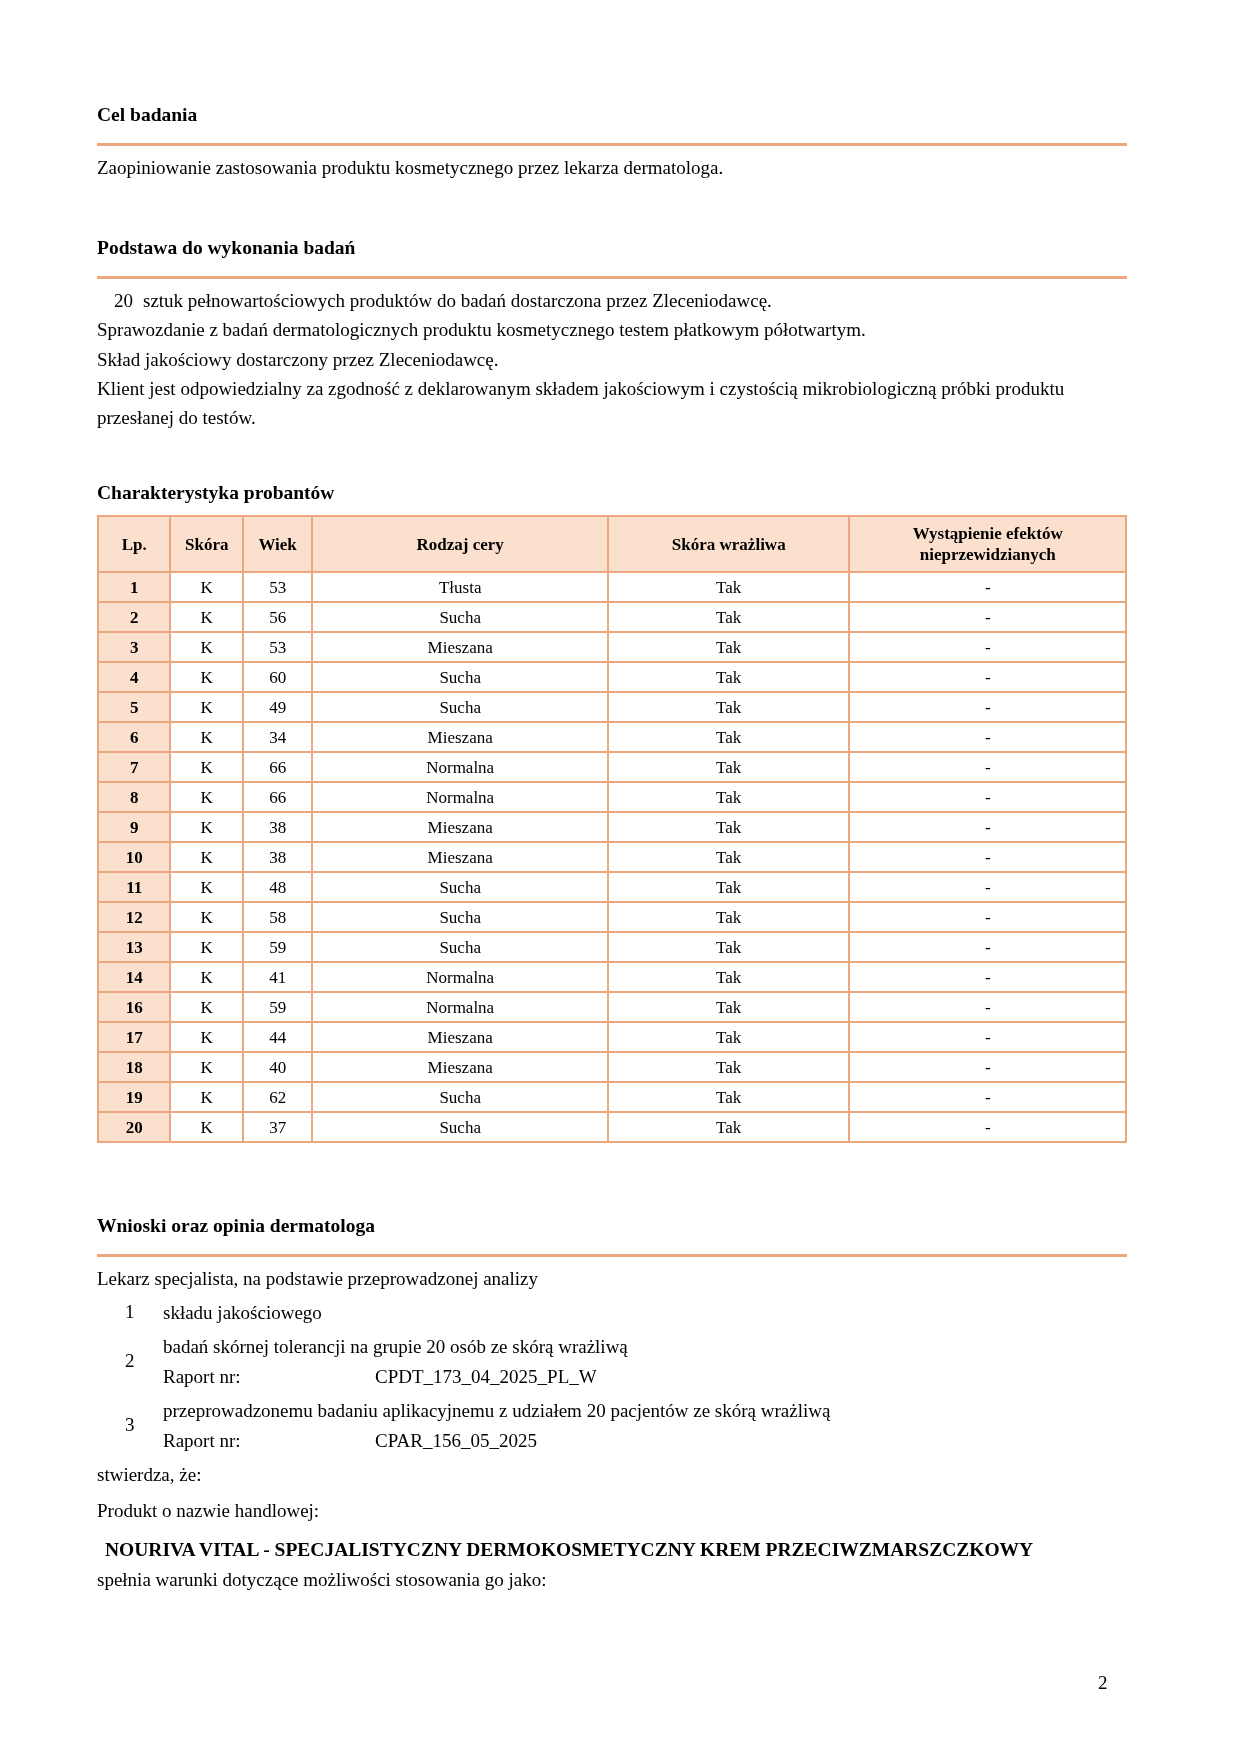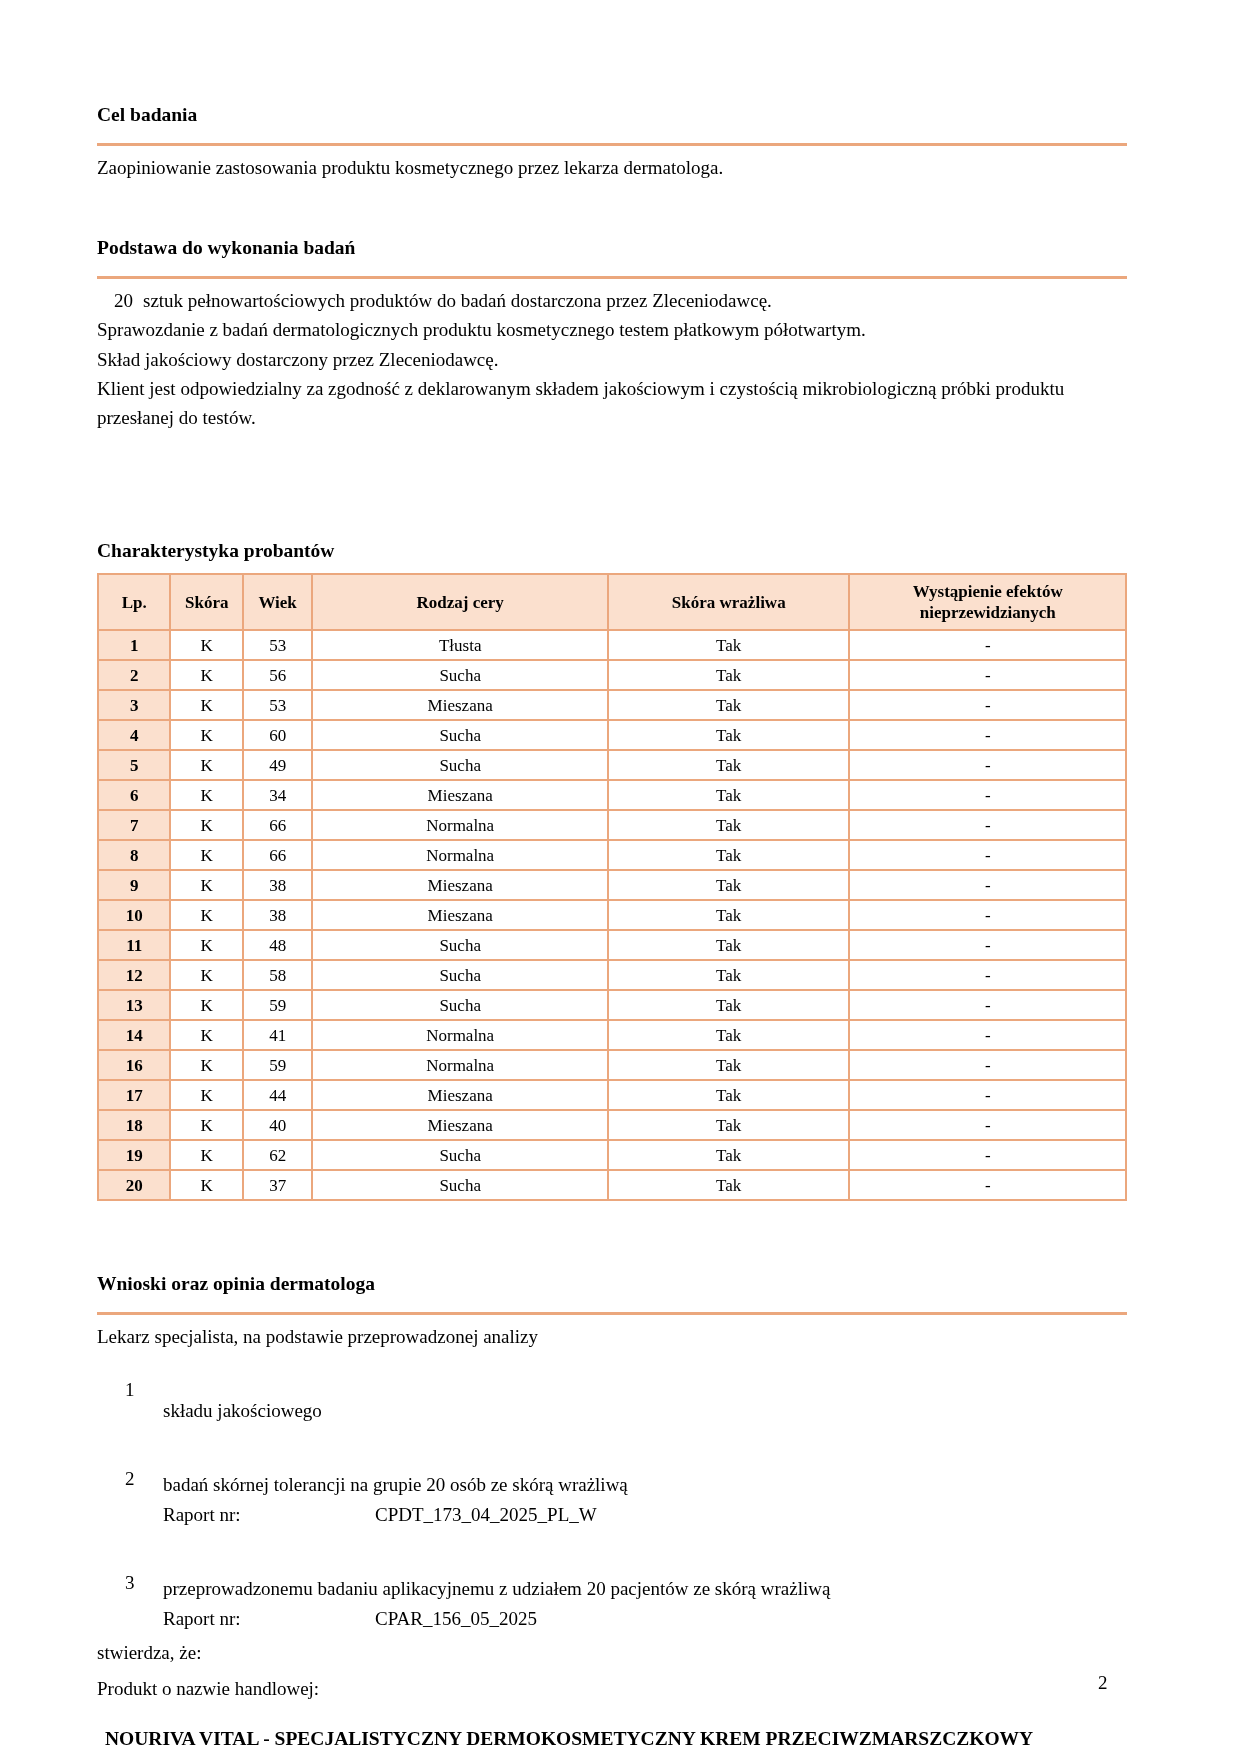--- a/index.html
+++ b/index.html
@@ -44,21 +44,21 @@
   .sec-podstawa { margin-top: 54px; }
   .sec-podstawa .lines { margin-top: 8px; }
   .qty-line { line-height: 28.5px; }
   .qty-num {
     display: inline-block;
     width: 46px;
     padding-left: 17px;
     box-sizing: border-box;
   }
 
-  .sec-charakterystyka { margin-top: 108px; }
+  .sec-charakterystyka { margin-top: 50px; }
   .probants-table {
     width: 100%;
     border-collapse: collapse;
     margin-top: 11px;
     table-layout: fixed;
   }
   .probants-table th, .probants-table td {
     border: 2px solid var(--accent, #EBA77D);
     text-align: center;
     vertical-align: middle;
@@ -85,29 +85,29 @@
     margin-top: 4px;
   }
   .concl-num {
     width: 66px;
     padding-left: 28px;
     box-sizing: border-box;
     flex: none;
     line-height: 28.5px;
   }
   .concl-body { flex: 1; }
-  .concl-text { line-height: 30px; margin-top: 40px; }
+  .concl-text { line-height: 30px; }
   .report-line { line-height: 30px; display: flex; }
   .report-label { width: 212px; flex: none; }
   .closing-line { line-height: 30px; margin-top: 4px; }
   .product-intro { line-height: 30px; margin-top: 6px; }
   .product-name {
     font-weight: bold;
     line-height: 30px;
-    margin-top: 20px;
+    margin-top: 9px;
     padding-left: 8px;
     font-size: 19.5px;
   }
   .final-line { line-height: 30px; margin-top: 0; }
 
   .page-number {
     position: absolute;
     left: 1098px;
     top: 1672px;
     font-size: 19px;

